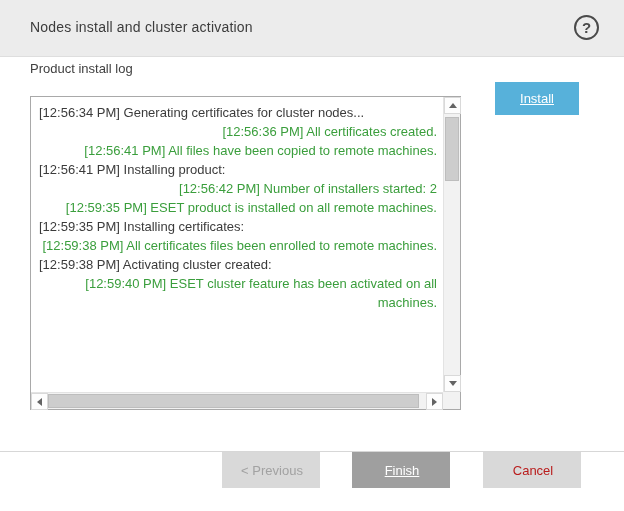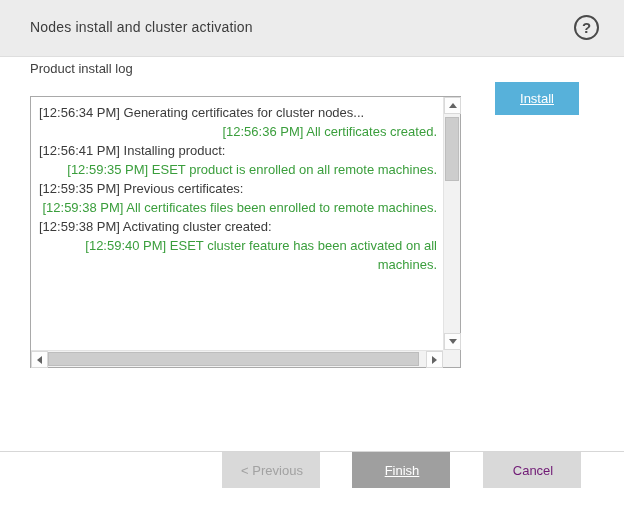--- a/index.html
+++ b/index.html
@@ -39,21 +39,21 @@
     position:absolute;left:479px;top:82px;width:84px;height:33px;
     background:var(--accent,#57b1da);border:none;cursor:pointer;
     display:flex;align-items:center;justify-content:center;margin-left:16px;
   }
   .install-button .lbl{
     color:#ffffff;font-size:13px;text-decoration:underline;
   }
 
   
   .log-box{
-    position:absolute;left:30px;top:96px;width:431px;height:272px;
+    position:absolute;left:30px;top:96px;width:431px;height:314px;
     border:1px solid #a9a9a9;background:#ffffff;box-sizing:border-box;
   }
   .log-lines{
     position:absolute;top:0;left:0;right:17px;bottom:17px;
     padding:6px 6px 0 8px;overflow:hidden;
     font-size:13px;line-height:19px;
   }
   .log-line{white-space:normal;}
   .log-line.info{color:#3b3b3b;}
   .log-line.success{color:var(--success,#3a9e3c);text-align:right;}
@@ -99,21 +99,21 @@
     border-top:1px solid #d7d7d7;
   }
   .btn{
     position:absolute;top:452px;width:98px;height:36px;border:none;cursor:pointer;
     font-size:13px;font-family:"Liberation Sans", sans-serif;
     display:flex;align-items:center;justify-content:center;padding-left:8px;
   }
   .btn.previous{left:222px;background:#d9d9d9;color:#a2a2a2;}
   .btn.finish{left:352px;background:#9f9f9f;color:#ffffff;}
   .btn.finish .lbl{text-decoration:underline;}
-  .btn.cancel{left:483px;background:#d9d9d9;color:#701a75;}
+  .btn.cancel{left:483px;background:#d9d9d9;color:#b91c1c;}
 </style>
 </head>
 <body>
 
 <div class="window">
 
   <div class="header">
     <div class="title">Nodes install and cluster activation</div>
     <div class="help-button">
       <span class="q">?</span>
@@ -123,23 +123,25 @@
   <div class="log-label">Product install log</div>
 
   <button class="install-button">
     <span class="lbl">Install</span>
   </button>
 
   <div class="log-box">
     <div class="log-lines">
         <div class="log-line info">[12:56:34 PM] Generating certificates for cluster nodes...</div>
         <div class="log-line success">[12:56:36 PM] All certificates created.</div>
+        <div class="log-line success">[12:56:41 PM] All files have been copied to remote machines.</div>
         <div class="log-line info">[12:56:41 PM] Installing product:</div>
-        <div class="log-line success">[12:59:35 PM] ESET product is enrolled on all remote machines.</div>
-        <div class="log-line info">[12:59:35 PM] Previous certificates:</div>
+        <div class="log-line success">[12:56:42 PM] Number of installers started: 2</div>
+        <div class="log-line success">[12:59:35 PM] ESET product is installed on all remote machines.</div>
+        <div class="log-line info">[12:59:35 PM] Installing certificates:</div>
         <div class="log-line success">[12:59:38 PM] All certificates files been enrolled to remote machines.</div>
         <div class="log-line info">[12:59:38 PM] Activating cluster created:</div>
         <div class="log-line success">[12:59:40 PM] ESET cluster feature has been activated on all machines.</div>
       </div>
 
     <div class="vscroll">
       <div class="sbtn up">
         <span class="tri t-up"></span>
       </div>
       <div class="vthumb"></div>

